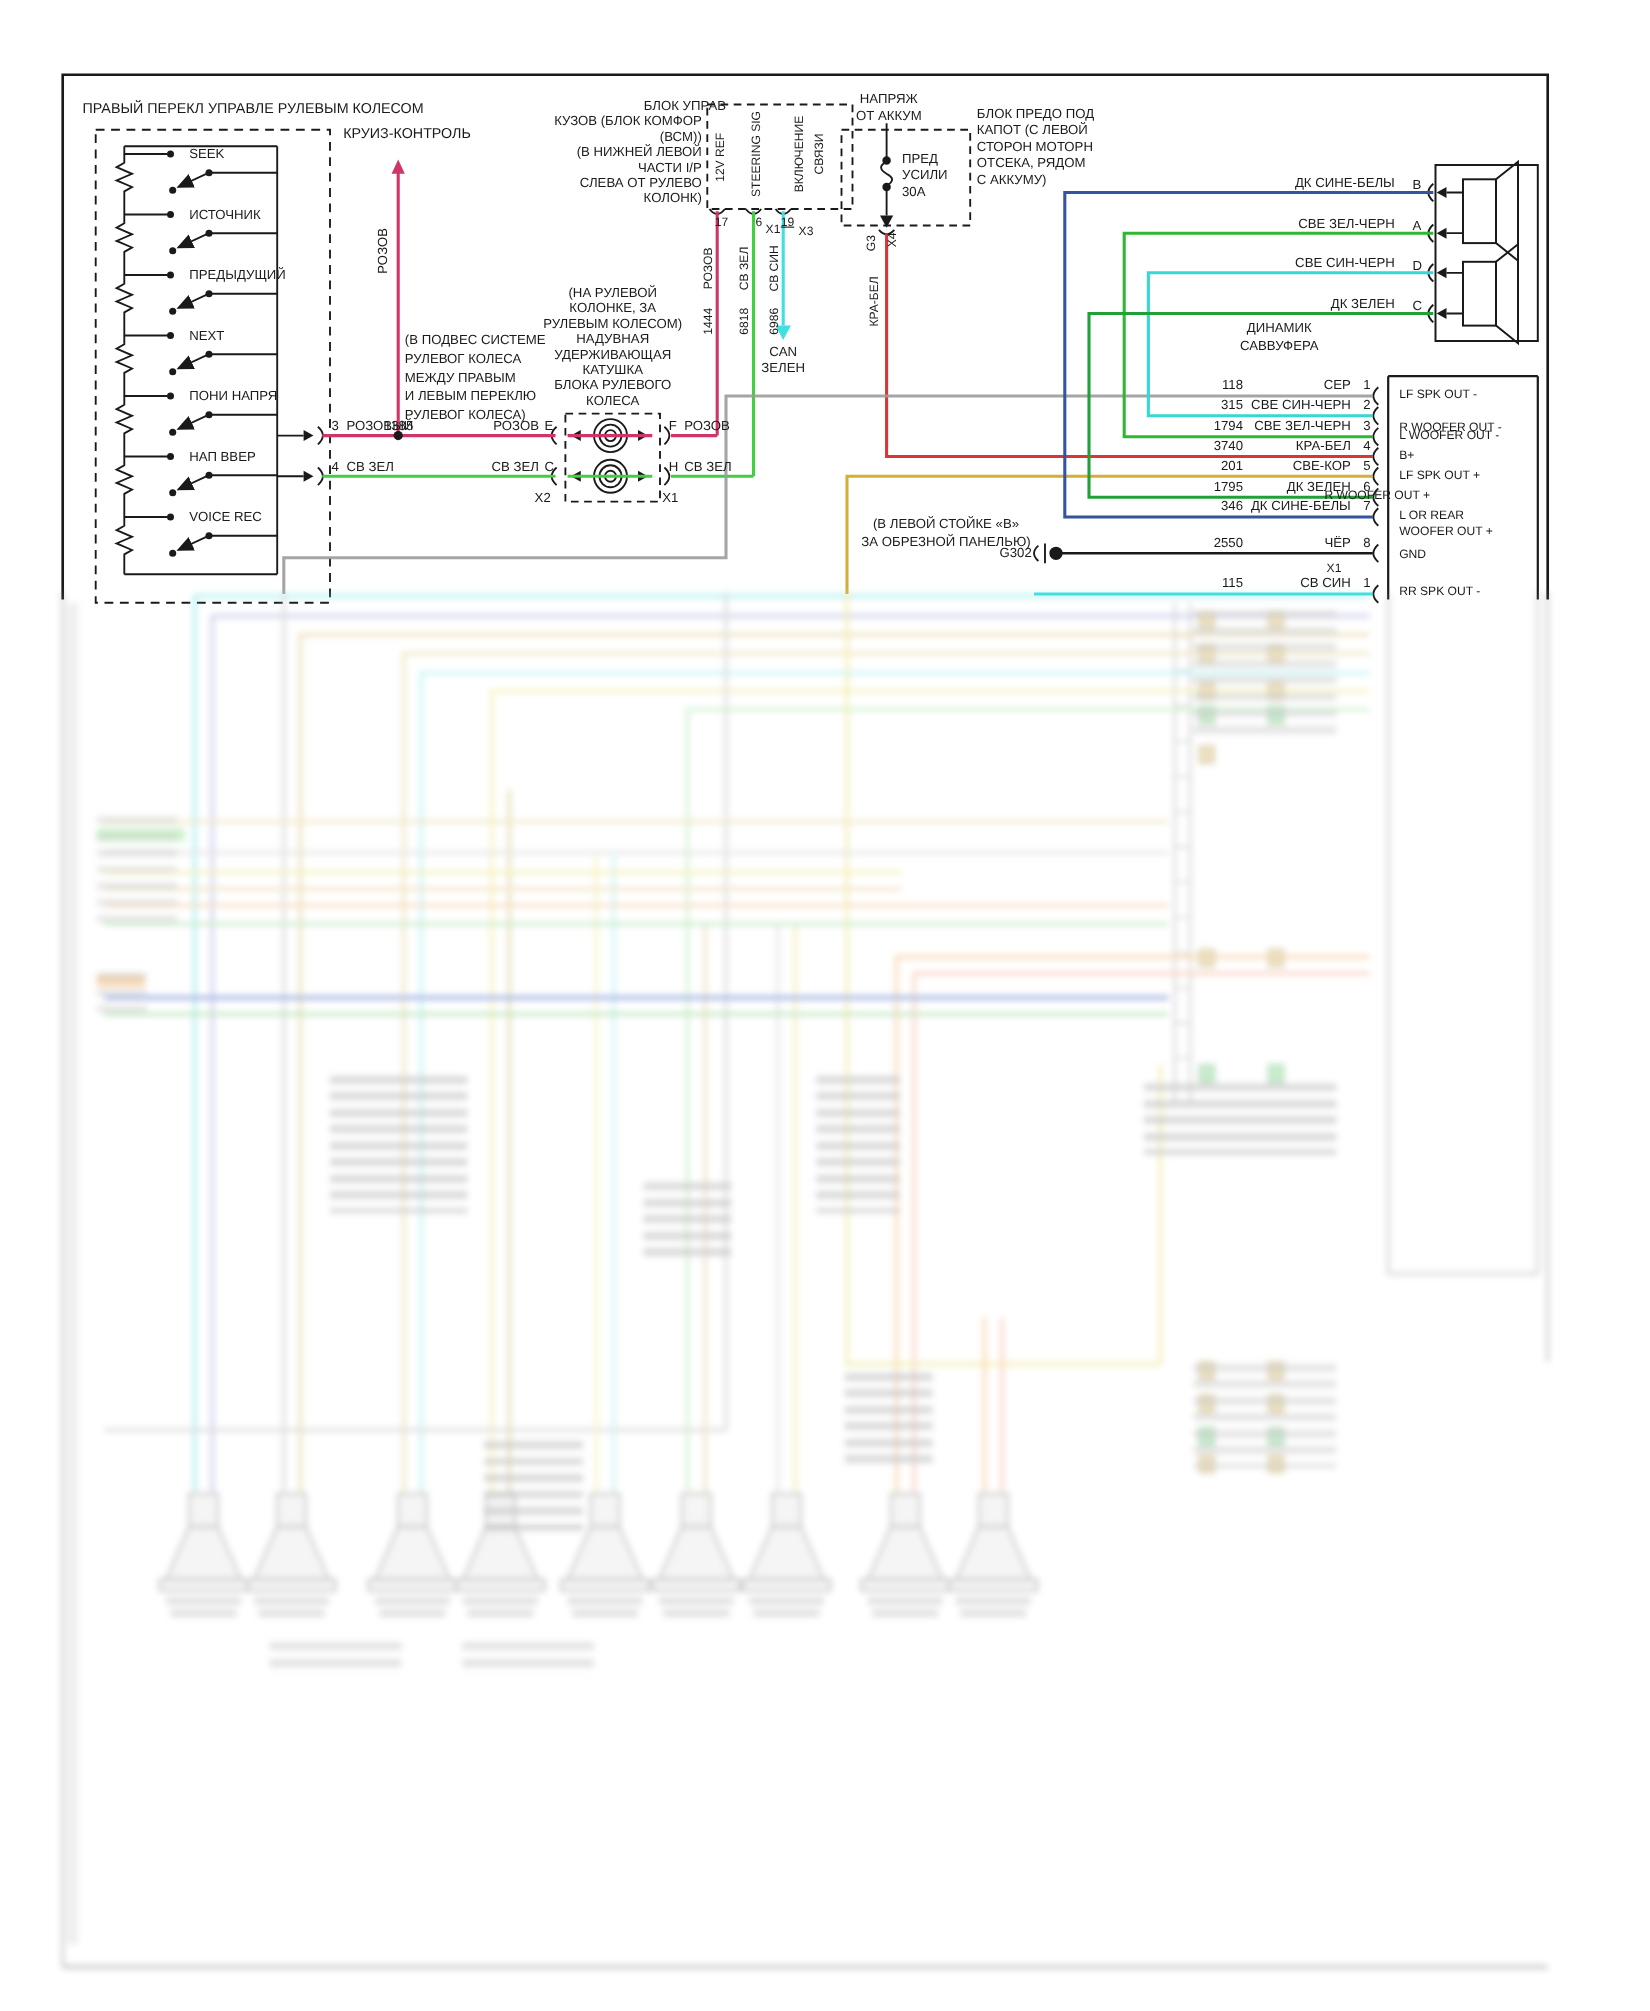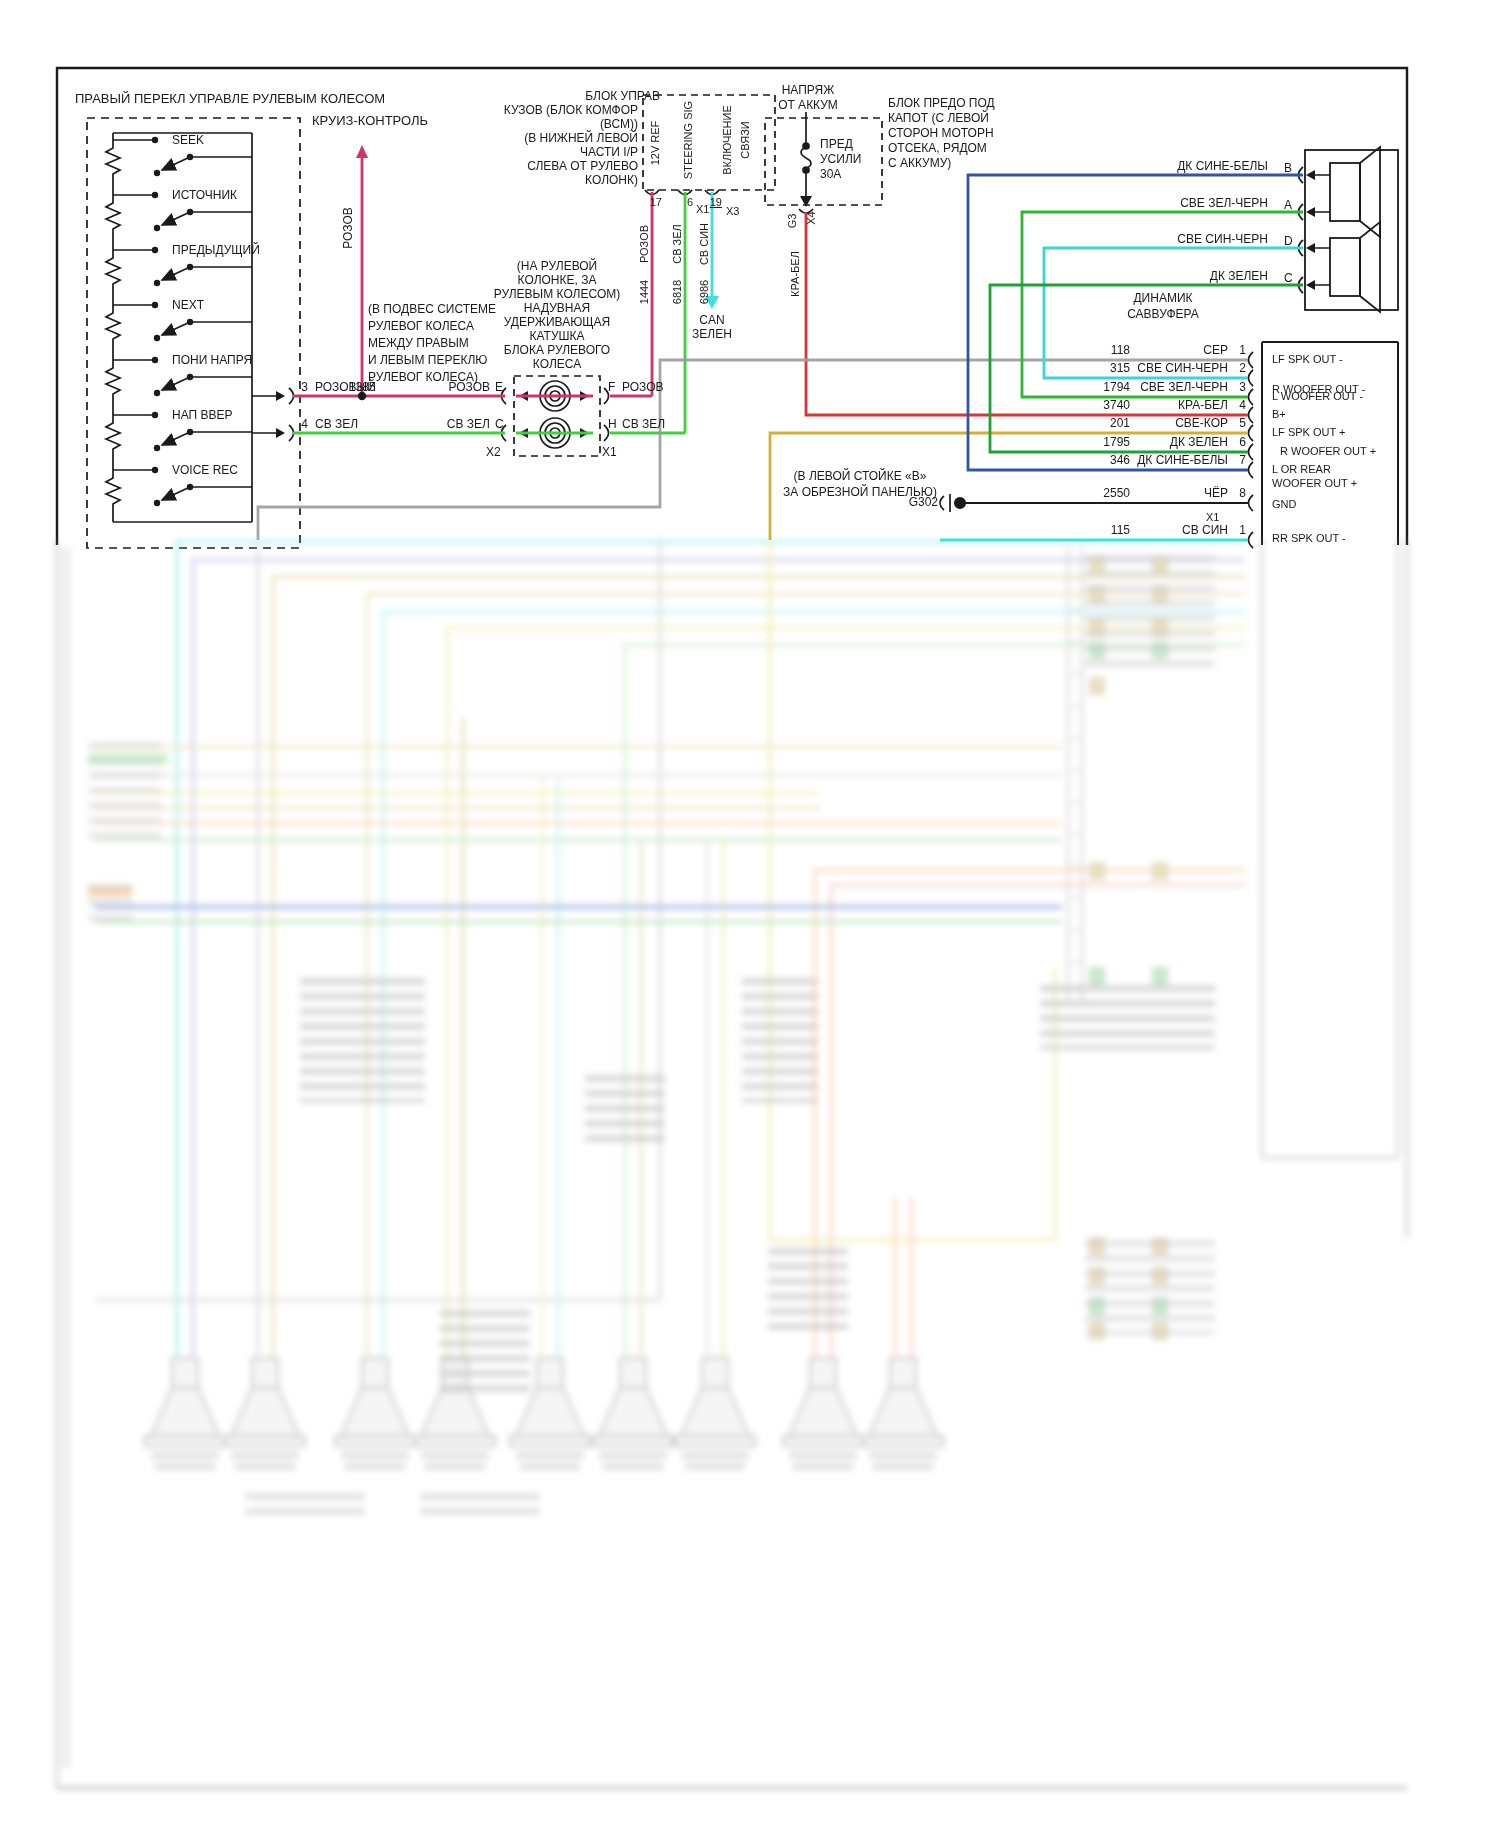--- a/index.html
+++ b/index.html
@@ -301,21 +301,21 @@
 <span class="t ra" style="left:1130px;top:524px;">115</span>
 <span class="t ra" style="left:1228px;top:524px;">СВ СИН</span>
 <span class="t ra" style="left:1246px;top:524px;">1</span>
 <span class="t s11" style="left:1206px;top:512px;">X1</span>
 
 <span class="t s11" style="left:1272px;top:354px;">LF SPK OUT -</span>
 <span class="t s11" style="left:1272px;top:372px;margin-top:12px;">R WOOFER OUT -</span>
 <span class="t s11" style="left:1272px;top:391px;text-align:center;">L WOOFER OUT -</span>
 <span class="t s11" style="left:1272px;top:409px;">B+</span>
 <span class="t s11" style="left:1272px;top:427px;">LF SPK OUT +</span>
-<span class="t s11" style="left:1280px;top:446px;">R WOOFER OUT +</span>
+<span class="t s11" style="left:1204px;top:446px;">R WOOFER OUT +</span>
 <span class="t s11" style="left:1272px;top:464px;">L OR REAR</span>
 <span class="t s11" style="left:1272px;top:478px;">WOOFER OUT +</span>
 <span class="t s11" style="left:1272px;top:499px;">GND</span>
 <span class="t s11" style="left:1272px;top:533px;">RR SPK OUT -</span>
 
 <span class="t ca" style="left:860px;top:470px;">(В ЛЕВОЙ СТОЙКЕ «В»</span>
 <span class="t ca" style="left:860px;top:486px;">ЗА ОБРЕЗНОЙ ПАНЕЛЬЮ)</span>
 <span class="t ra" style="left:938px;top:496px;">G302</span>
 
 <div class="blur-layer">

